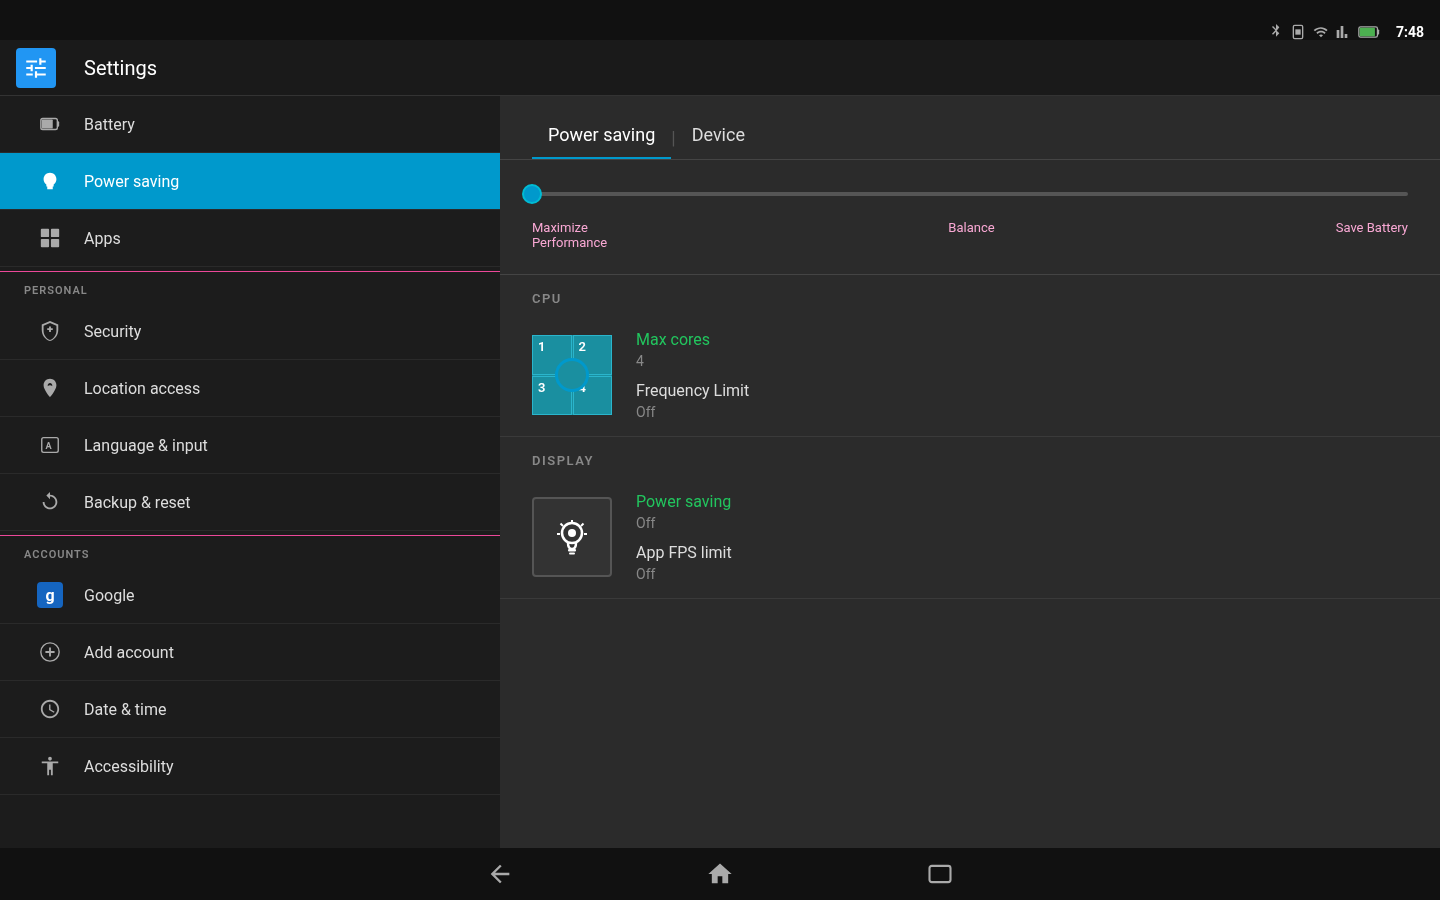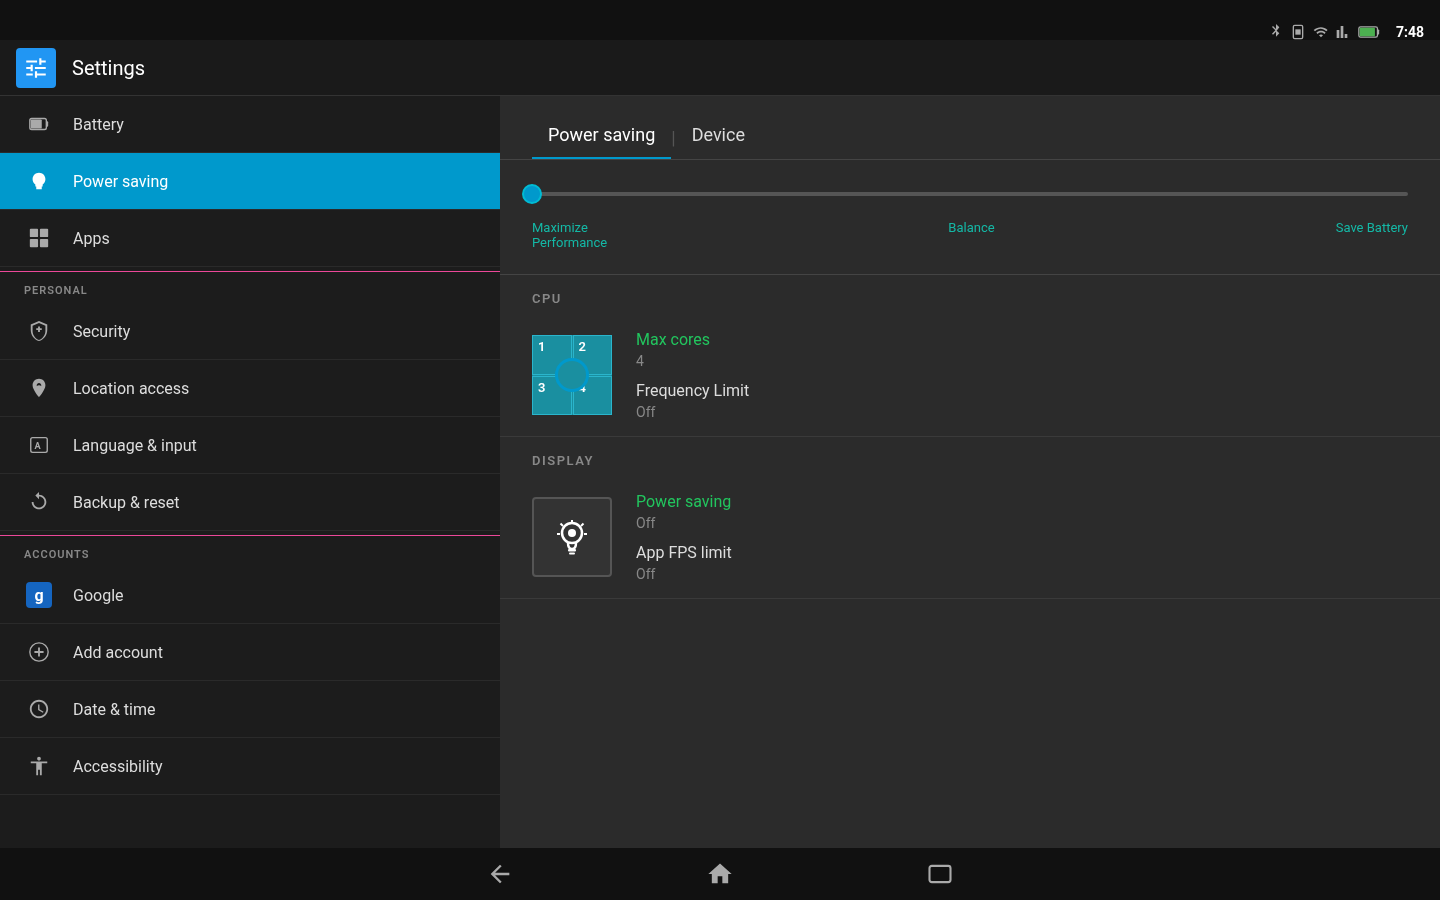--- a/index.html
+++ b/index.html
@@ -37,21 +37,21 @@
     }
 
     
     #header {
       width: 100%;
       height: 56px;
       background: #1a1a1a;
       display: flex;
       align-items: center;
       padding: 0 16px;
-      gap: 16px;
+      gap: 28px;
       border-bottom: 1px solid #333;
     }
     #header .settings-icon-box {
       width: 40px;
       height: 40px;
       background: #2196F3;
       border-radius: 4px;
       display: flex;
       align-items: center;
       justify-content: center;
@@ -72,21 +72,21 @@
     
     #sidebar {
       width: 500px;
       background: #1c1c1c;
       overflow-y: auto;
       flex-shrink: 0;
     }
     .sidebar-item {
       display: flex;
       align-items: center;
-      padding: 14px 25px;
+      padding: 14px 36px;
       gap: 20px;
       cursor: pointer;
       border-bottom: 1px solid #2a2a2a;
       font-size: 16px;
       color: #ddd;
     }
     .sidebar-item.active {
       background: #0099CC;
       color: #fff;
     }
@@ -162,21 +162,21 @@
       width: 20px;
       height: 20px;
       background: #0099CC;
       border-radius: 50%;
       border: 2px solid #00bcd4;
     }
     .slider-labels {
       display: flex;
       justify-content: space-between;
       font-size: 13px;
-      color: #14b8a6;
+      color: #f9a8d4;
       margin-top: 4px;
     }
 
     
     .section-title {
       font-size: 13px;
       color: #888;
       letter-spacing: 1.5px;
       padding: 16px 32px 8px;
       font-weight: 600;

